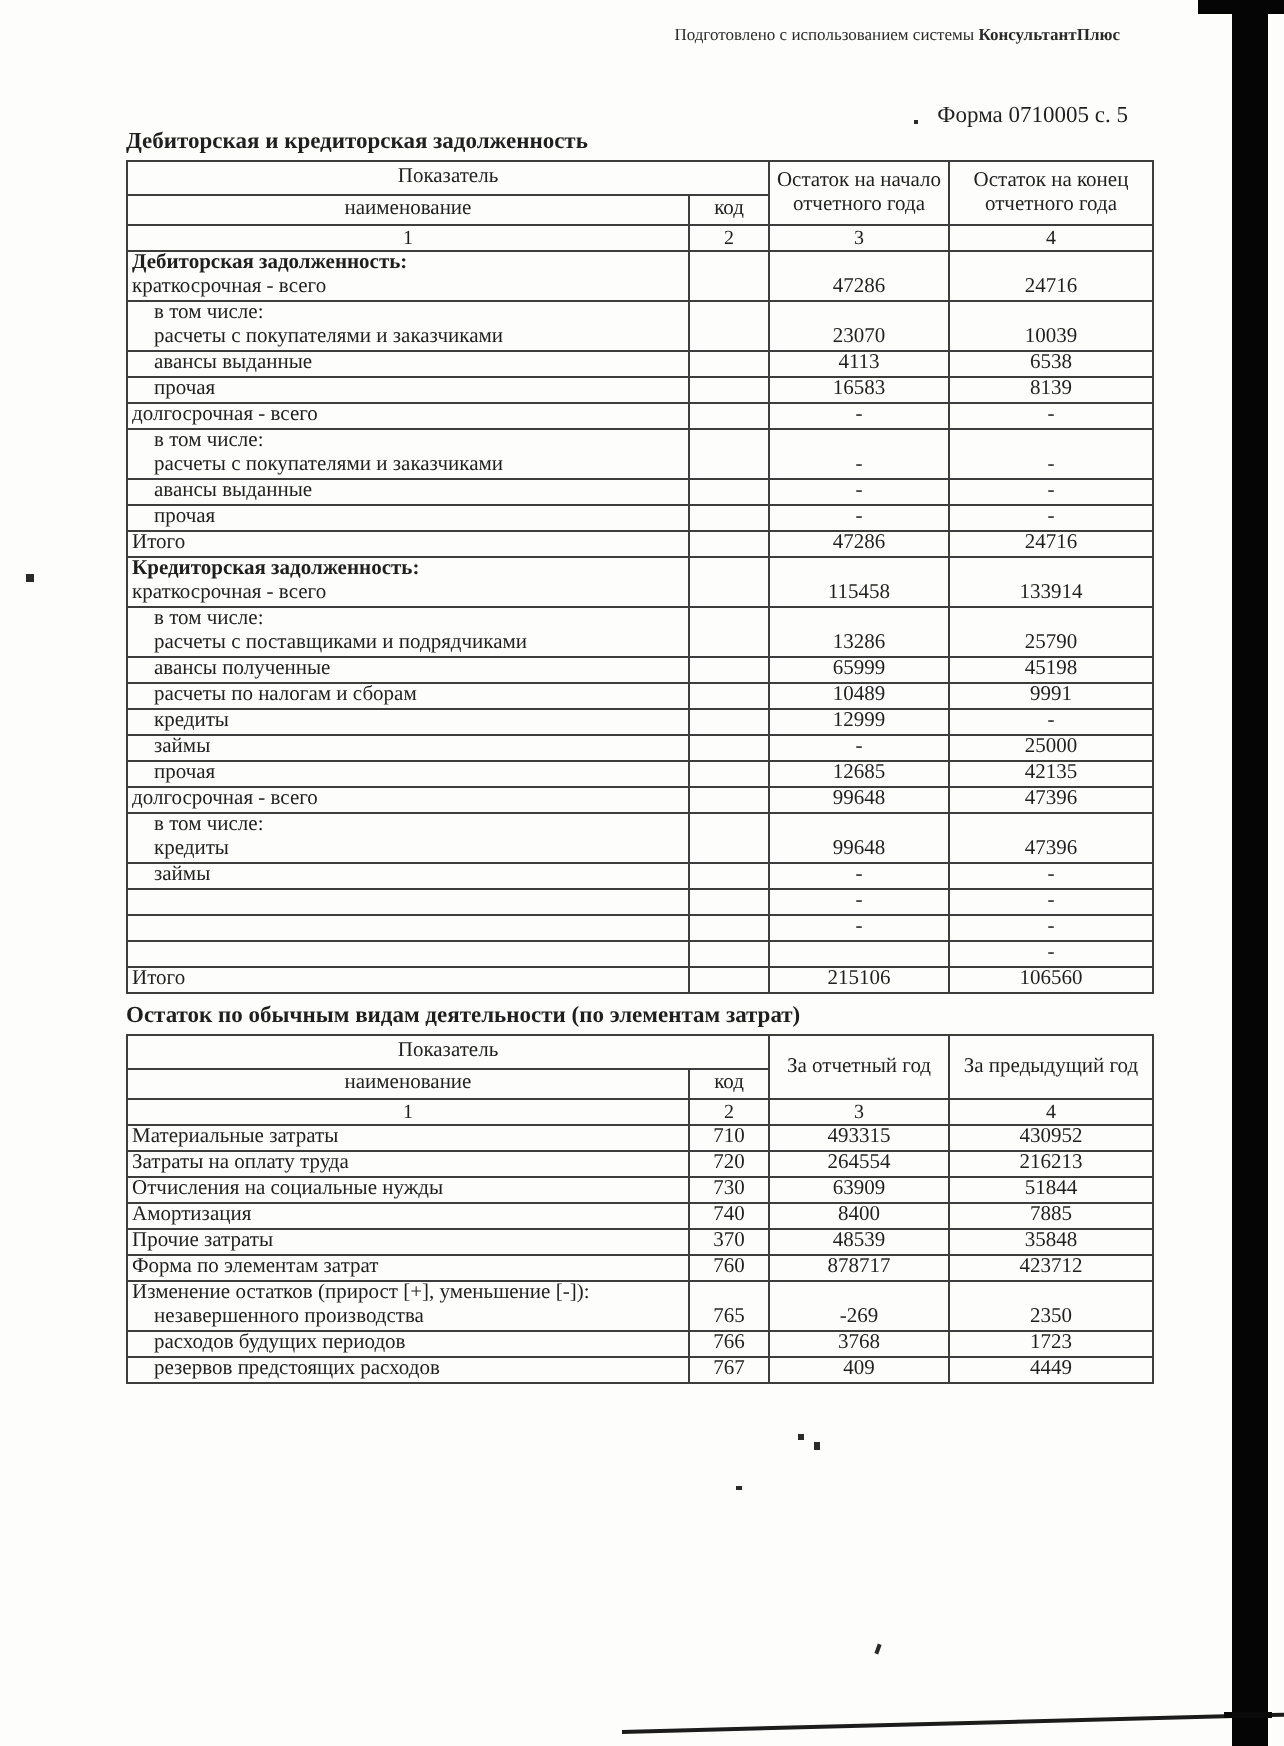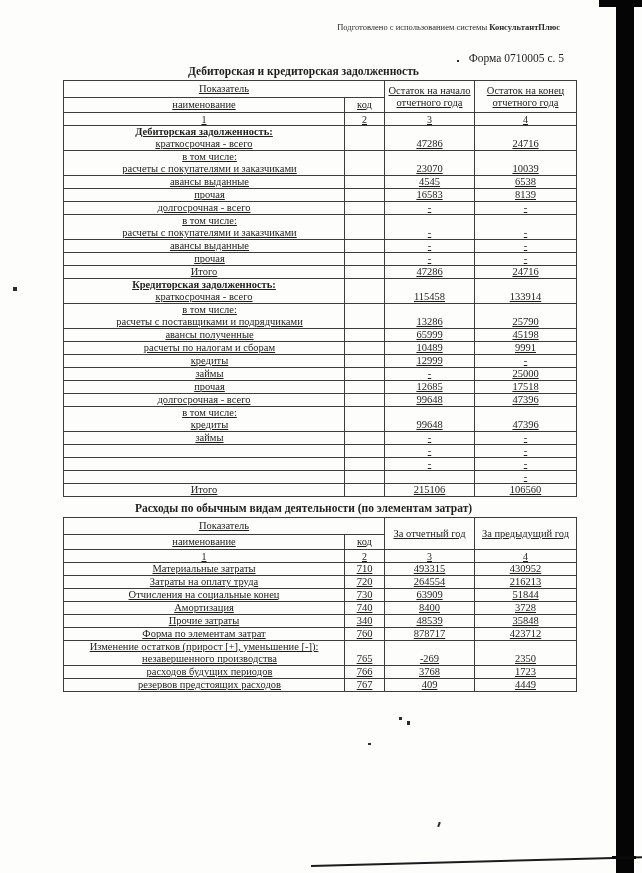--- a/index.html
+++ b/index.html
@@ -1,36 +1,36 @@
 <!DOCTYPE html>
 <html><head>
 <meta charset="utf-8">
 <style>
   html,body{margin:0;padding:0;}
   body{
     width:642px;height:873px;background:#fdfdfc;position:relative;overflow:hidden;
     font-family:"Liberation Serif","DejaVu Serif",serif;color:#1f1f1f;
   }
-  .prepared{position:absolute;top:22px;right:82px;font-size:8.5px;color:#2a2a2a;white-space:nowrap;}
+  .prepared{position:absolute;top:12px;right:82px;font-size:8.5px;color:#2a2a2a;white-space:nowrap;}
   .prepared b{font-weight:bold;}
   .form-label{position:absolute;top:52px;right:78px;font-size:11.5px;white-space:nowrap;}
-  .tbl-title{position:absolute;left:47px;width:513px;text-align:center;font-weight:bold;font-size:11.5px;}
+  .tbl-title{position:absolute;left:63px;width:513px;font-weight:bold;font-size:11.5px;}
   #title1{top:65px;}
   #title2{top:502px;}
-  table{border-collapse:collapse;table-layout:fixed;position:absolute;left:63px;background:transparent;text-decoration:underline;}
+  table{border-collapse:collapse;table-layout:fixed;position:absolute;left:63px;background:transparent;}
   #table1{top:80px;}
   #table2{top:517px;}
   col.c-name{width:281px;} col.c-code{width:40px;} col.c-v1{width:90px;} col.c-v2{width:102px;}
   th,td{border:1px solid #3d3d3d;padding:0 2px;font-weight:normal;}
   thead th{text-align:center;vertical-align:middle;font-size:10.5px;line-height:11.5px;}
   tr.head-a th{height:16px;}
   tr.head-b th{height:14px;}
   tr.head-num th{height:12px;font-size:10px;line-height:11px;}
   tbody td{vertical-align:bottom;font-size:10.5px;}
-  td.lbl{text-align:center;}
+  td.lbl{text-align:left;}
   td.code,td.val{text-align:center;}
   .line{height:12px;line-height:12px;white-space:nowrap;overflow:hidden;}
   .line.b{font-weight:bold;}
   .line.ind{padding-left:11px;}
   .vline{height:12px;line-height:12px;}
   
   .scan-bar{position:absolute;top:0;right:8px;width:18px;height:873px;background:#050505;}
   .scan-bar-cap{position:absolute;top:0;right:0;width:43px;height:7px;background:#050505;}
   .scan-bottom-line{position:absolute;top:865px;left:311px;width:332px;height:2px;background:#1c1c1c;transform:rotate(-1.5deg);transform-origin:left center;}
   .scan-dash{position:absolute;right:6px;top:856px;width:24px;height:3px;background:#0a0a0a;}
@@ -106,21 +106,21 @@
         </td>
       </tr>
       <tr>
         <td class="lbl">
           <div class="line ind">авансы выданные</div>
         </td>
         <td class="code">
           <div class="vline"></div>
         </td>
         <td class="val">
-          <div class="vline">4545</div>
+          <div class="vline">4113</div>
         </td>
         <td class="val">
           <div class="vline">6538</div>
         </td>
       </tr>
       <tr>
         <td class="lbl">
           <div class="line ind">прочая</div>
         </td>
         <td class="code">
@@ -294,21 +294,21 @@
         <td class="lbl">
           <div class="line ind">прочая</div>
         </td>
         <td class="code">
           <div class="vline"></div>
         </td>
         <td class="val">
           <div class="vline">12685</div>
         </td>
         <td class="val">
-          <div class="vline">17518</div>
+          <div class="vline">42135</div>
         </td>
       </tr>
       <tr>
         <td class="lbl">
           <div class="line">долгосрочная - всего</div>
         </td>
         <td class="code">
           <div class="vline"></div>
         </td>
         <td class="val">
@@ -399,21 +399,21 @@
         <td class="val">
           <div class="vline">215106</div>
         </td>
         <td class="val">
           <div class="vline">106560</div>
         </td>
       </tr>
     </tbody>
   </table>
 
-<div class="tbl-title" id="title2">Расходы по обычным видам деятельности (по элементам затрат)</div>
+<div class="tbl-title" id="title2">Остаток по обычным видам деятельности (по элементам затрат)</div>
 <table id="table2">
   <colgroup>
       <col class="c-name">
       <col class="c-code">
       <col class="c-v1">
       <col class="c-v2">
     </colgroup>
 <thead>
       <tr class="head-a">
         <th colspan="2">Показатель</th>
@@ -455,21 +455,21 @@
         </td>
         <td class="val">
           <div class="vline">264554</div>
         </td>
         <td class="val">
           <div class="vline">216213</div>
         </td>
       </tr>
       <tr>
         <td class="lbl">
-          <div class="line">Отчисления на социальные конец</div>
+          <div class="line">Отчисления на социальные нужды</div>
         </td>
         <td class="code">
           <div class="vline">730</div>
         </td>
         <td class="val">
           <div class="vline">63909</div>
         </td>
         <td class="val">
           <div class="vline">51844</div>
         </td>
@@ -478,29 +478,29 @@
         <td class="lbl">
           <div class="line">Амортизация</div>
         </td>
         <td class="code">
           <div class="vline">740</div>
         </td>
         <td class="val">
           <div class="vline">8400</div>
         </td>
         <td class="val">
-          <div class="vline">3728</div>
+          <div class="vline">7885</div>
         </td>
       </tr>
       <tr>
         <td class="lbl">
           <div class="line">Прочие затраты</div>
         </td>
         <td class="code">
-          <div class="vline">340</div>
+          <div class="vline">370</div>
         </td>
         <td class="val">
           <div class="vline">48539</div>
         </td>
         <td class="val">
           <div class="vline">35848</div>
         </td>
       </tr>
       <tr>
         <td class="lbl">

